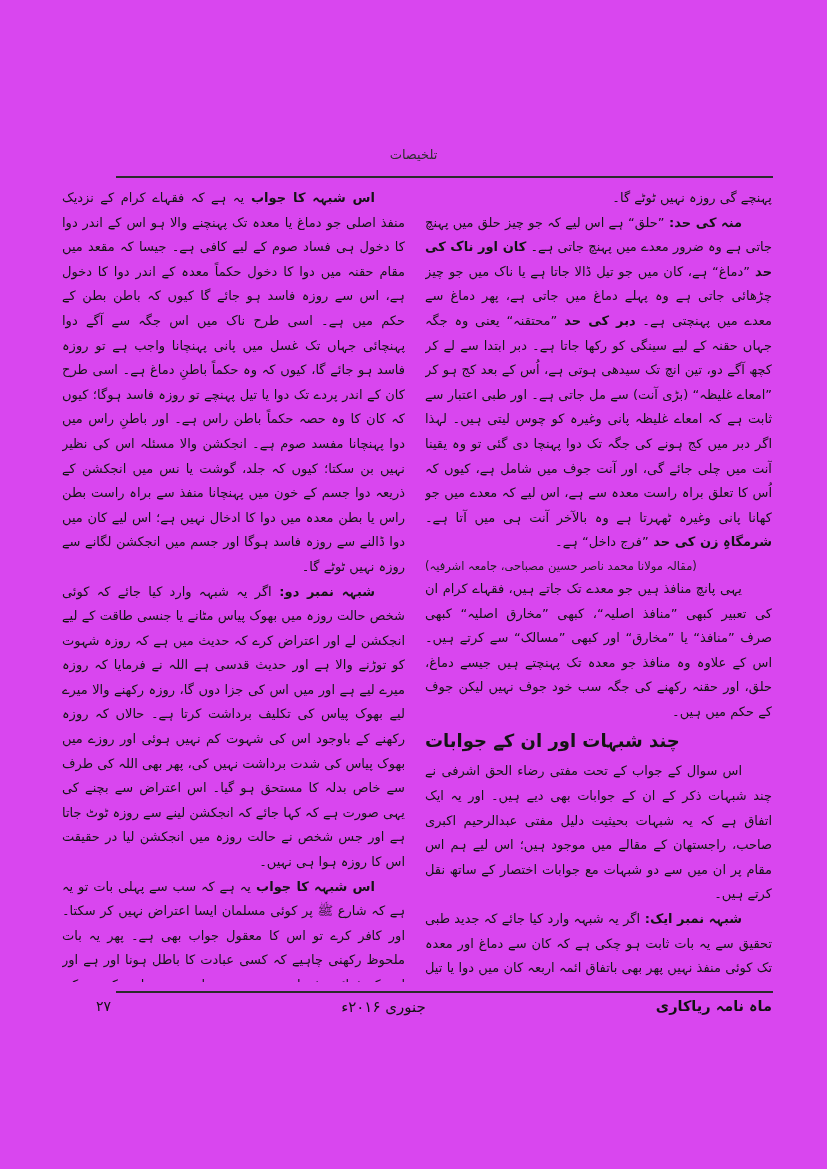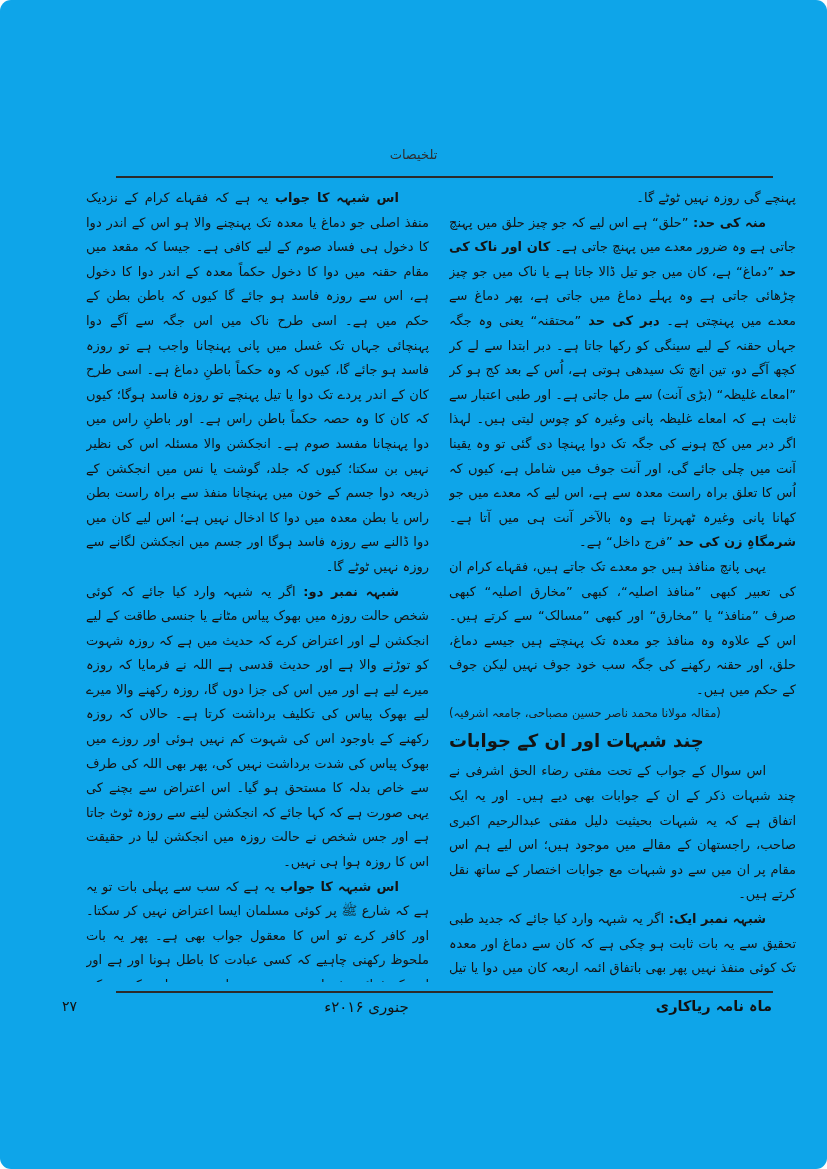--- a/index.html
+++ b/index.html
@@ -1,66 +1,66 @@
 <!DOCTYPE html>
 <html lang="ur"><head>
 <meta charset="utf-8">
 <style>
   html,body{margin:0;padding:0;}
   body{
     width:827px;height:1169px;position:relative;overflow:hidden;
     background:#fdfdfc;color:#161616;
     font-family:"DejaVu Sans",sans-serif;
   }
-  .scan-page{position:absolute;inset:0;background:#0ea5e9;border-radius:11px;}
+  .scan-page{position:absolute;inset:0;background:#d946ef;}
   .running-head{
     position:absolute;top:147px;left:0;width:827px;
     text-align:center;font-size:13px;color:#2e2e2e;letter-spacing:1px;
   }
   .rule{position:absolute;left:116px;width:657px;border-top:2px solid #2b2b2b;height:0;}
   .rule-top{top:176px;}
   .rule-bottom{top:991px;}
   .col{
     position:absolute;top:186px;height:796px;overflow:hidden;
     direction:rtl;text-align:justify;
-    font-size:13px;line-height:24.6px;color:#141414;margin-left:24px;
+    font-size:13px;line-height:24.6px;color:#141414;
   }
   .col-right{left:425px;width:347px;}
   .col-left{left:62px;width:343px;}
   .block{margin:0;}
   .para{text-indent:30px;}
   .para.noindent{text-indent:0;}
   .bold{font-weight:bold;}
   .attribution{text-align:left;font-size:11.5px;line-height:22px;color:#1c1c1c;}
   .section-heading{
     text-align:left;font-weight:bold;font-size:18px;line-height:32px;
     padding:1px 0 2px 0;text-indent:0;
   }
   .page-footer{
     position:absolute;top:998px;left:62px;width:710px;
     direction:rtl;display:flex;justify-content:space-between;align-items:flex-start;
     font-size:14.5px;color:#121212;
   }
-  .footer-page-number{font-size:14px;}
+  .footer-page-number{margin-left:34px;font-size:14px;}
   .footer-date{font-size:15px;}
   .footer-magazine{font-weight:bold;font-size:14.5px;}
 </style>
 </head>
 <body>
 
 <div class="scan-page">
 
   <div class="running-head">تلخیصات</div>
   <div class="rule rule-top"></div>
 
   <div class="col col-right">
       <p class="block para noindent"><span>پہنچے گی روزہ نہیں ٹوٹے گا۔</span></p>
       <p class="block para"><span class="bold">منہ کی حد: </span><span>”حلق“ ہے اس لیے کہ جو چیز حلق میں پہنچ جاتی ہے وہ ضرور معدے میں پہنچ جاتی ہے۔ </span><span class="bold">کان اور ناک کی حد </span><span>”دماغ“ ہے، کان میں جو تیل ڈالا جاتا ہے یا ناک میں جو چیز چڑھائی جاتی ہے وہ پہلے دماغ میں جاتی ہے، پھر دماغ سے معدے میں پہنچتی ہے۔ </span><span class="bold">دبر کی حد </span><span>”محتقنہ“ یعنی وہ جگہ جہاں حقنہ کے لیے سینگی کو رکھا جاتا ہے۔ دبر ابتدا سے لے کر کچھ آگے دو، تین انچ تک سیدھی ہوتی ہے، اُس کے بعد کج ہو کر ”امعاے غلیظہ“ (بڑی آنت) سے مل جاتی ہے۔ اور طبی اعتبار سے ثابت ہے کہ امعاے غلیظہ پانی وغیرہ کو چوس لیتی ہیں۔ لہذا اگر دبر میں کج ہونے کی جگہ تک دوا پہنچا دی گئی تو وہ یقینا آنت میں چلی جائے گی، اور آنت جوف میں شامل ہے، کیوں کہ اُس کا تعلق براہ راست معدہ سے ہے، اس لیے کہ معدے میں جو کھانا پانی وغیرہ ٹھہرتا ہے وہ بالآخر آنت ہی میں آتا ہے۔ </span><span class="bold">شرمگاہِ زن کی حد </span><span>”فرج داخل“ ہے۔</span></p>
+      <p class="block attribution"><span>(مقالہ مولانا محمد ناصر حسین مصباحی، جامعہ اشرفیہ)</span></p>
       <p class="block para"><span>یہی پانچ منافذ ہیں جو معدے تک جاتے ہیں، فقہاے کرام ان کی تعبیر کبھی ”منافذ اصلیہ“، کبھی ”مخارق اصلیہ“ کبھی صرف ”منافذ“ یا ”مخارق“ اور کبھی ”مسالک“ سے کرتے ہیں۔ اس کے علاوہ وہ منافذ جو معدہ تک پہنچتے ہیں جیسے دماغ، حلق، اور حقنہ رکھنے کی جگہ سب خود جوف نہیں لیکن جوف کے حکم میں ہیں۔</span></p>
-      <p class="block attribution"><span>(مقالہ مولانا محمد ناصر حسین مصباحی، جامعہ اشرفیہ)</span></p>
       <p class="block section-heading"><span class="bold">چند شبہات اور ان کے جوابات</span></p>
       <p class="block para"><span>اس سوال کے جواب کے تحت مفتی رضاء الحق اشرفی نے چند شبہات ذکر کے ان کے جوابات بھی دیے ہیں۔ اور یہ ایک اتفاق ہے کہ یہ شبہات بحیثیت دلیل مفتی عبدالرحیم اکبری صاحب، راجستھان کے مقالے میں موجود ہیں؛ اس لیے ہم اس مقام پر ان میں سے دو شبہات مع جوابات اختصار کے ساتھ نقل کرتے ہیں۔</span></p>
       <p class="block para"><span class="bold">شبہہ نمبر ایک: </span><span>اگر یہ شبہہ وارد کیا جائے کہ جدید طبی تحقیق سے یہ بات ثابت ہو چکی ہے کہ کان سے دماغ اور معدہ تک کوئی منفذ نہیں پھر بھی باتفاق ائمہ اربعہ کان میں دوا یا تیل ڈالنے سے روزہ ٹوٹ جاتا ہے۔ اس سے معلوم ہوا کہ فساد صوم کے لیے دوا کا دماغ یا معدہ میں پہنچنا شرط نہیں۔ دوا کا جسم میں داخل ہونا کافی ہے۔ یہ جزئیہ انجکشن سے روزہ ٹوٹنے کی دلیل ہے۔</span></p>
     </div>
   <div class="col col-left">
       <p class="block para"><span class="bold">اس شبہہ کا جواب </span><span>یہ ہے کہ فقہاے کرام کے نزدیک منفذ اصلی جو دماغ یا معدہ تک پہنچنے والا ہو اس کے اندر دوا کا دخول ہی فساد صوم کے لیے کافی ہے۔ جیسا کہ مقعد میں مقام حقنہ میں دوا کا دخول حکماً معدہ کے اندر دوا کا دخول ہے، اس سے روزہ فاسد ہو جائے گا کیوں کہ باطن بطن کے حکم میں ہے۔ اسی طرح ناک میں اس جگہ سے آگے دوا پہنچائی جہاں تک غسل میں پانی پہنچانا واجب ہے تو روزہ فاسد ہو جائے گا، کیوں کہ وہ حکماً باطنِ دماغ ہے۔ اسی طرح کان کے اندر پردے تک دوا یا تیل پہنچے تو روزہ فاسد ہوگا؛ کیوں کہ کان کا وہ حصہ حکماً باطن راس ہے۔ اور باطنِ راس میں دوا پہنچانا مفسد صوم ہے۔ انجکشن والا مسئلہ اس کی نظیر نہیں بن سکتا؛ کیوں کہ جلد، گوشت یا نس میں انجکشن کے ذریعہ دوا جسم کے خون میں پہنچانا منفذ سے براہ راست بطن راس یا بطن معدہ میں دوا کا ادخال نہیں ہے؛ اس لیے کان میں دوا ڈالنے سے روزہ فاسد ہوگا اور جسم میں انجکشن لگانے سے روزہ نہیں ٹوٹے گا۔</span></p>
       <p class="block para"><span class="bold">شبہہ نمبر دو: </span><span>اگر یہ شبہہ وارد کیا جائے کہ کوئی شخص حالت روزہ میں بھوک پیاس مٹانے یا جنسی طاقت کے لیے انجکشن لے اور اعتراض کرے کہ حدیث میں ہے کہ روزہ شہوت کو توڑنے والا ہے اور حدیث قدسی ہے اللہ نے فرمایا کہ روزہ میرے لیے ہے اور میں اس کی جزا دوں گا، روزہ رکھنے والا میرے لیے بھوک پیاس کی تکلیف برداشت کرتا ہے۔ حالاں کہ روزہ رکھنے کے باوجود اس کی شہوت کم نہیں ہوئی اور روزے میں بھوک پیاس کی شدت برداشت نہیں کی، پھر بھی اللہ کی طرف سے خاص بدلہ کا مستحق ہو گیا۔ اس اعتراض سے بچنے کی یہی صورت ہے کہ کہا جائے کہ انجکشن لینے سے روزہ ٹوٹ جاتا ہے اور جس شخص نے حالت روزہ میں انجکشن لیا در حقیقت اس کا روزہ ہوا ہی نہیں۔</span></p>
       <p class="block para"><span class="bold">اس شبہہ کا جواب </span><span>یہ ہے کہ سب سے پہلی بات تو یہ ہے کہ شارع ﷺ پر کوئی مسلمان ایسا اعتراض نہیں کر سکتا۔ اور کافر کرے تو اس کا معقول جواب بھی ہے۔ پھر یہ بات ملحوظ رکھنی چاہیے کہ کسی عبادت کا باطل ہونا اور ہے اور اس کے فوائد و ثمرات سے محرومی اور ہے۔ عبادت کسی رکن کے فوت ہونے سے باطل ہوتی ہے، عبادت کے فوائد و نتائج اور ثواب سے محرومی کے لیے عبادت کا باطل ہونا ضروری نہیں۔ عبادت کی ادائگی صحیح ہونے کے باوجود آدمی اس کے فوائد و ثمرات سے محروم ہو سکتا ہے مثلاً ایک شخص ریاکاری کے طور پر نماز</span></p>
     </div>
 

